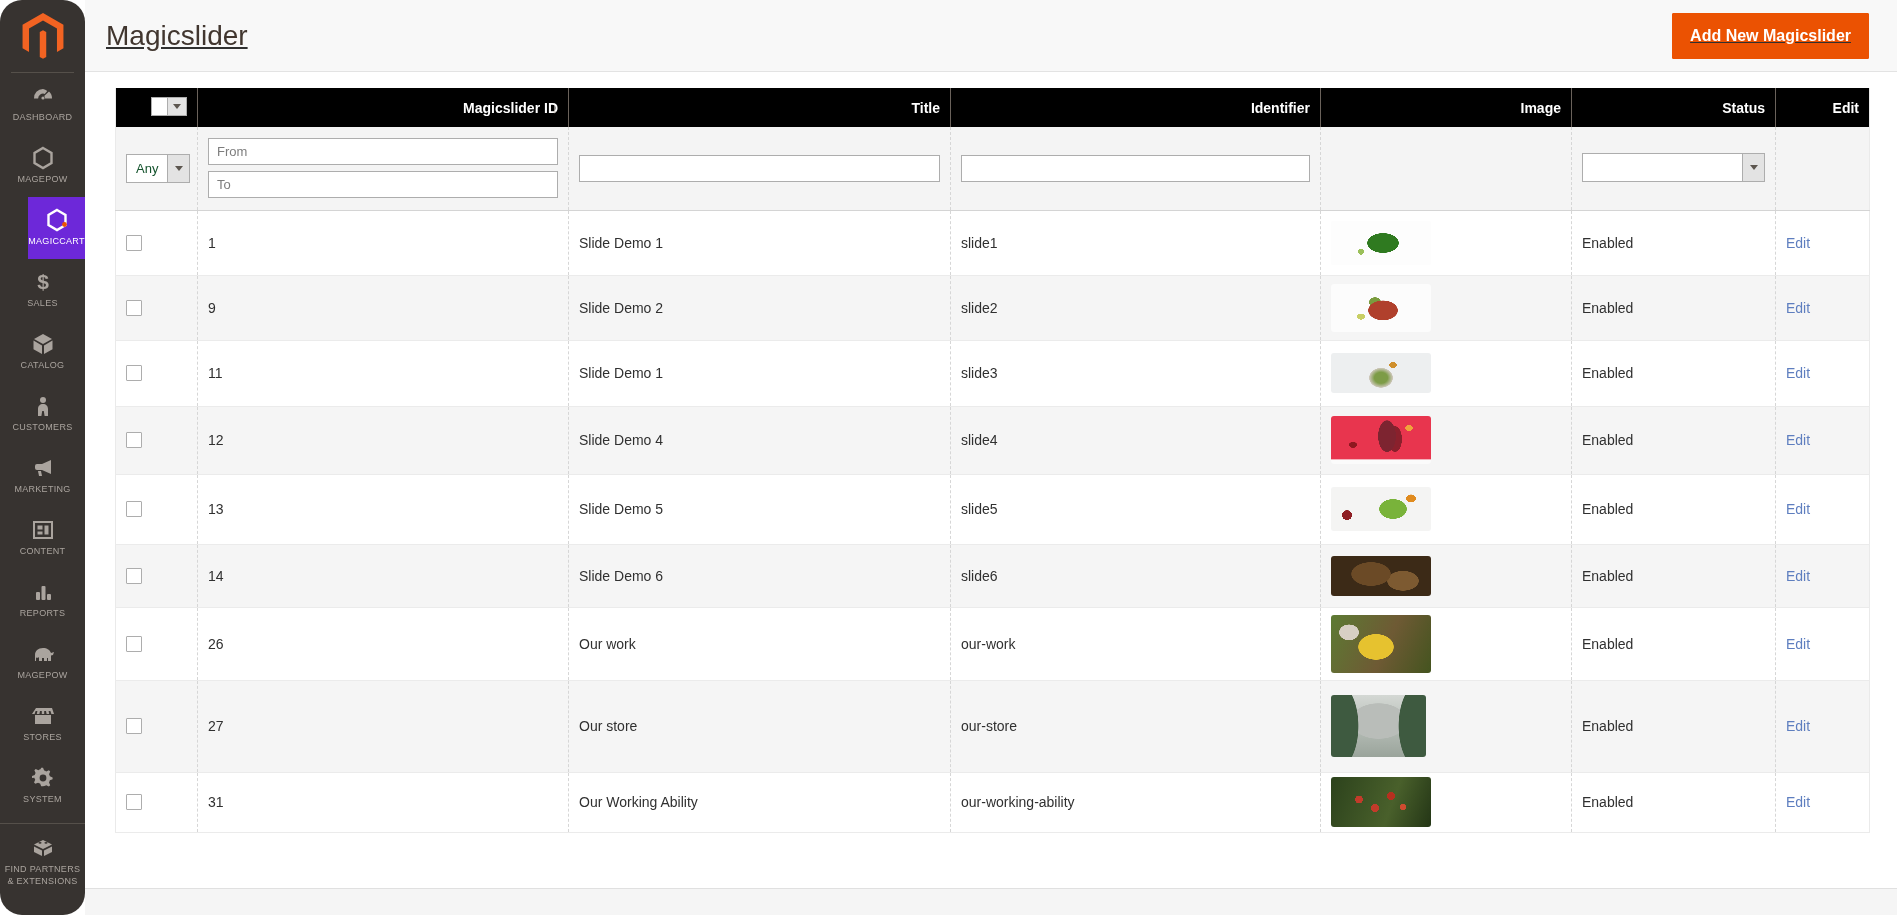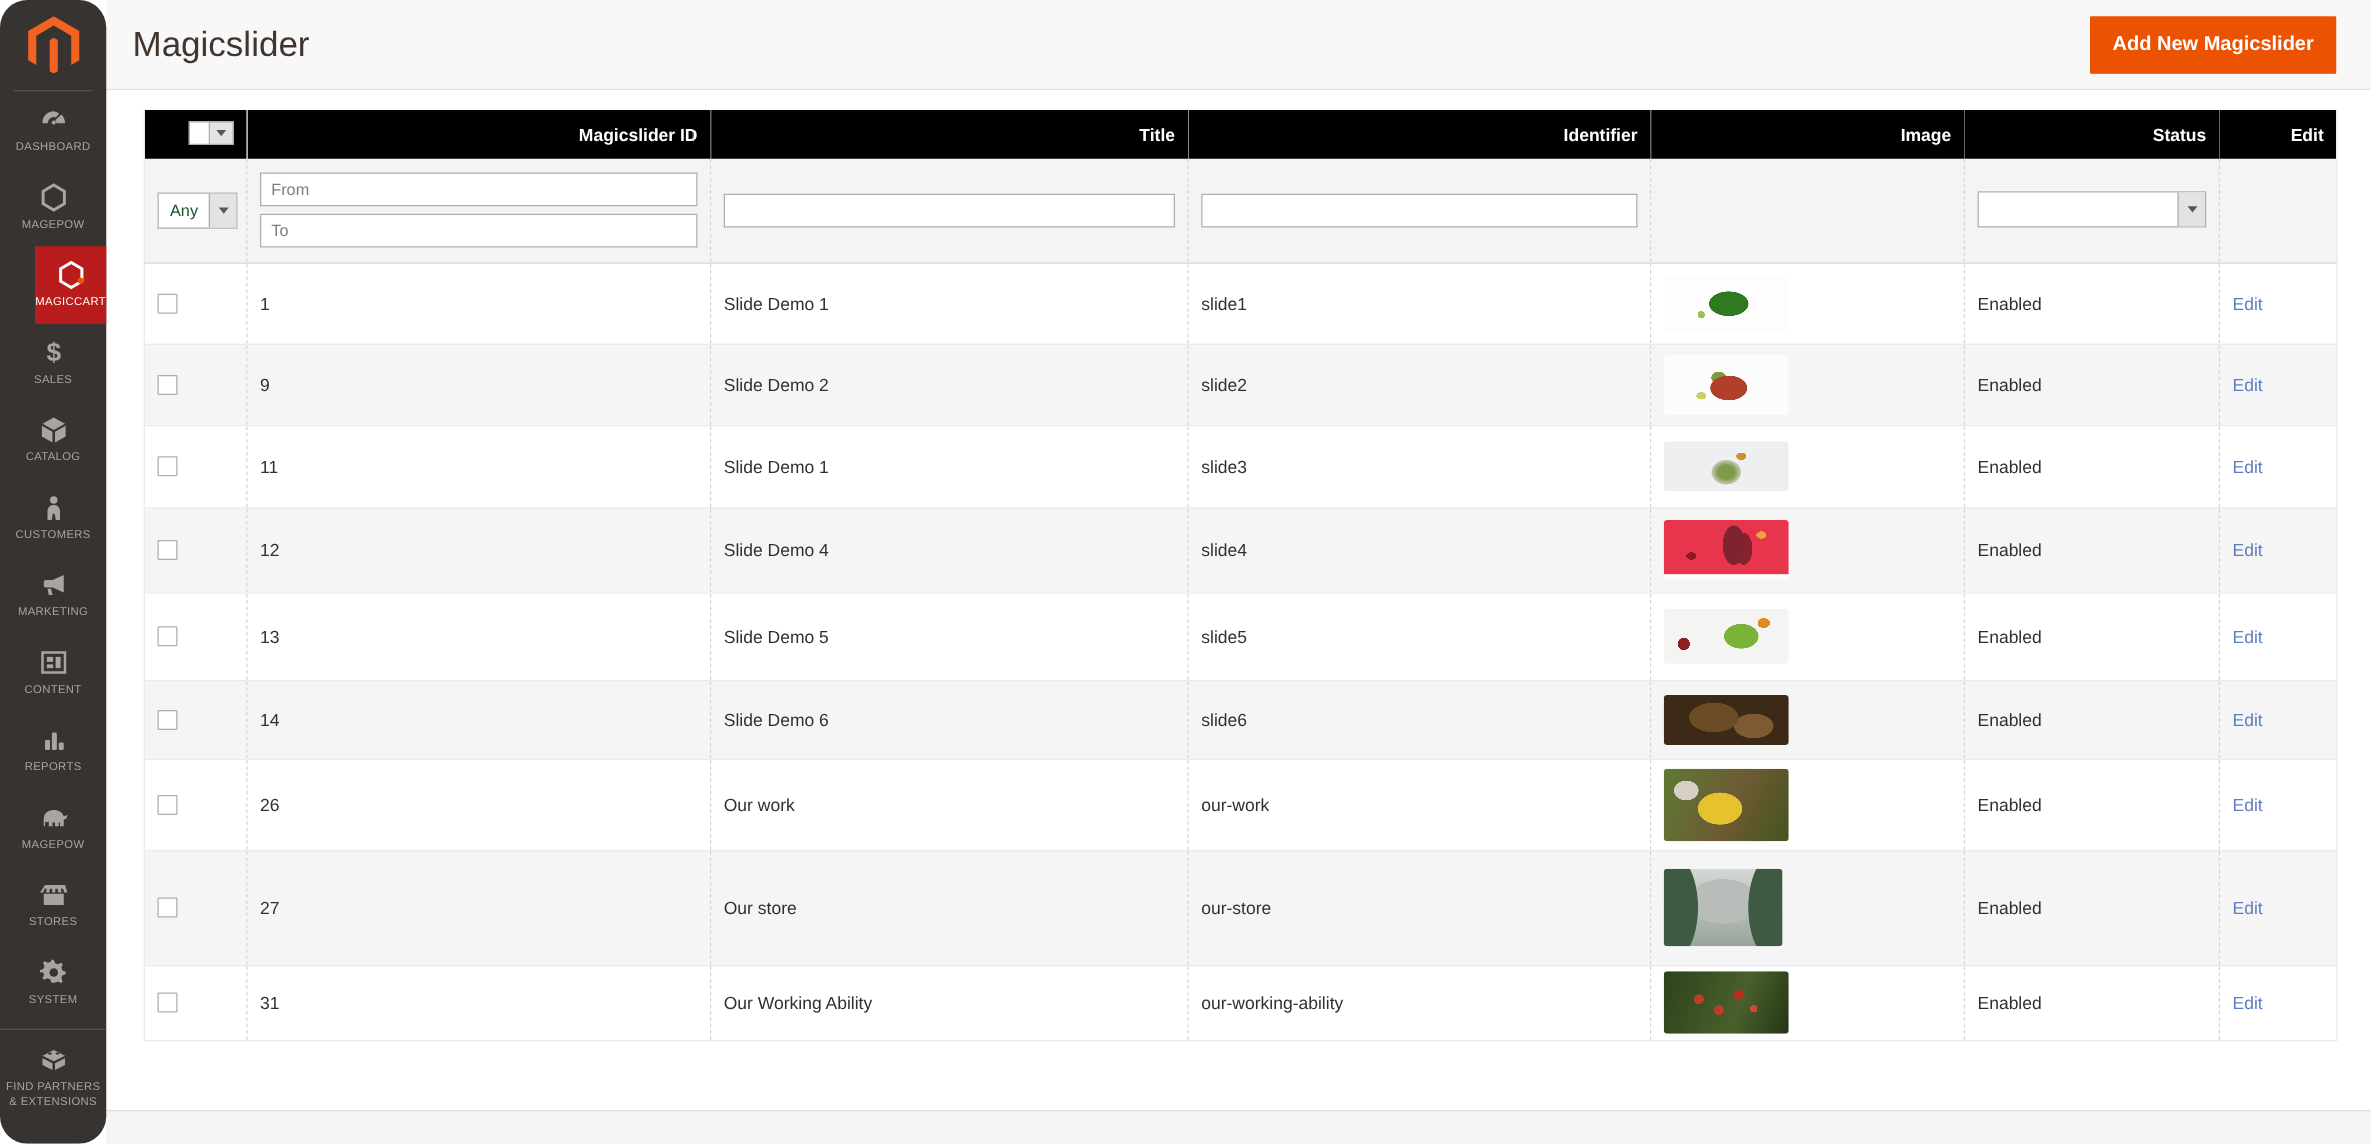--- a/index.html
+++ b/index.html
@@ -8,30 +8,30 @@
 
   
   .sidebar { position:absolute; left:0; top:0; bottom:0; width:85px; background:#373330; z-index:5;border-radius:22px; }
   .logo { height:72px; display:flex; align-items:center; justify-content:center; }
   .logo-rule { border-bottom:1px solid #55504a; margin:0 11px; }
   .nav { list-style:none; }
   .nav-item { display:flex; flex-direction:column; align-items:center; justify-content:center;
               min-height:62px; padding:9px 3px; cursor:pointer; }
   .nav-item .icon { height:24px; display:flex; align-items:center; justify-content:center; color:#aaa49e; }
   .nav-item .lbl { margin-top:4px; font-size:9px; letter-spacing:.3px; color:#aaa49e; text-align:center; line-height:1.3; }
-  .nav-item.active { background:#b91c1c;margin-left:28px; }
+  .nav-item.active { background:#6d28d9;margin-left:28px; }
   .nav-item.active .lbl { color:#ffffff; }
   .nav-item.active .icon { color:#f7f3ed; }
   .nav-item.sep { border-top:1px solid #55504a; margin-top:6px; padding-top:12px; }
   .icon svg { display:block; }
 
   
   .main { position:absolute; left:85px; right:0; top:0; bottom:0; background:#fff; }
   .page-header { height:72px; background:#f8f8f8; border-bottom:1px solid #e3e3e3;
-                 display:flex; align-items:center; justify-content:space-between; padding:0 28px 0 21px; }
+                 display:flex; align-items:center; justify-content:space-between; padding:0 28px 0 21px;text-decoration:underline; }
   .page-title { font-size:28px; font-weight:400; color:#41362f; }
   .add-btn { background:#eb5202; border:1px solid #eb5202; border-radius:1px; color:#fff;
              font-family:"Liberation Sans",sans-serif; font-size:16px; font-weight:700;
              padding:13px 17px; cursor:pointer; }
 
   .content { padding:16px 28px 0 30px; }
 
   
   table.grid { width:1754px; border-collapse:collapse; table-layout:fixed; border:1px solid #eaeaea; border-top:none; }
   thead th { background:#000000; color:#fff; font-size:14px; font-weight:700; text-align:right;

